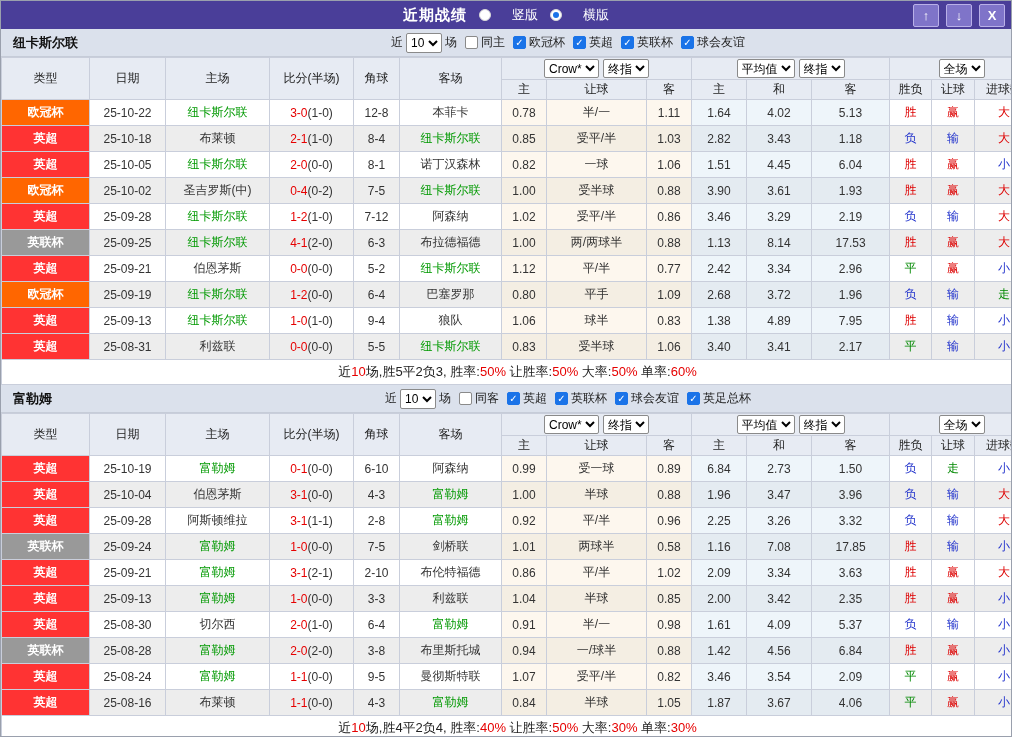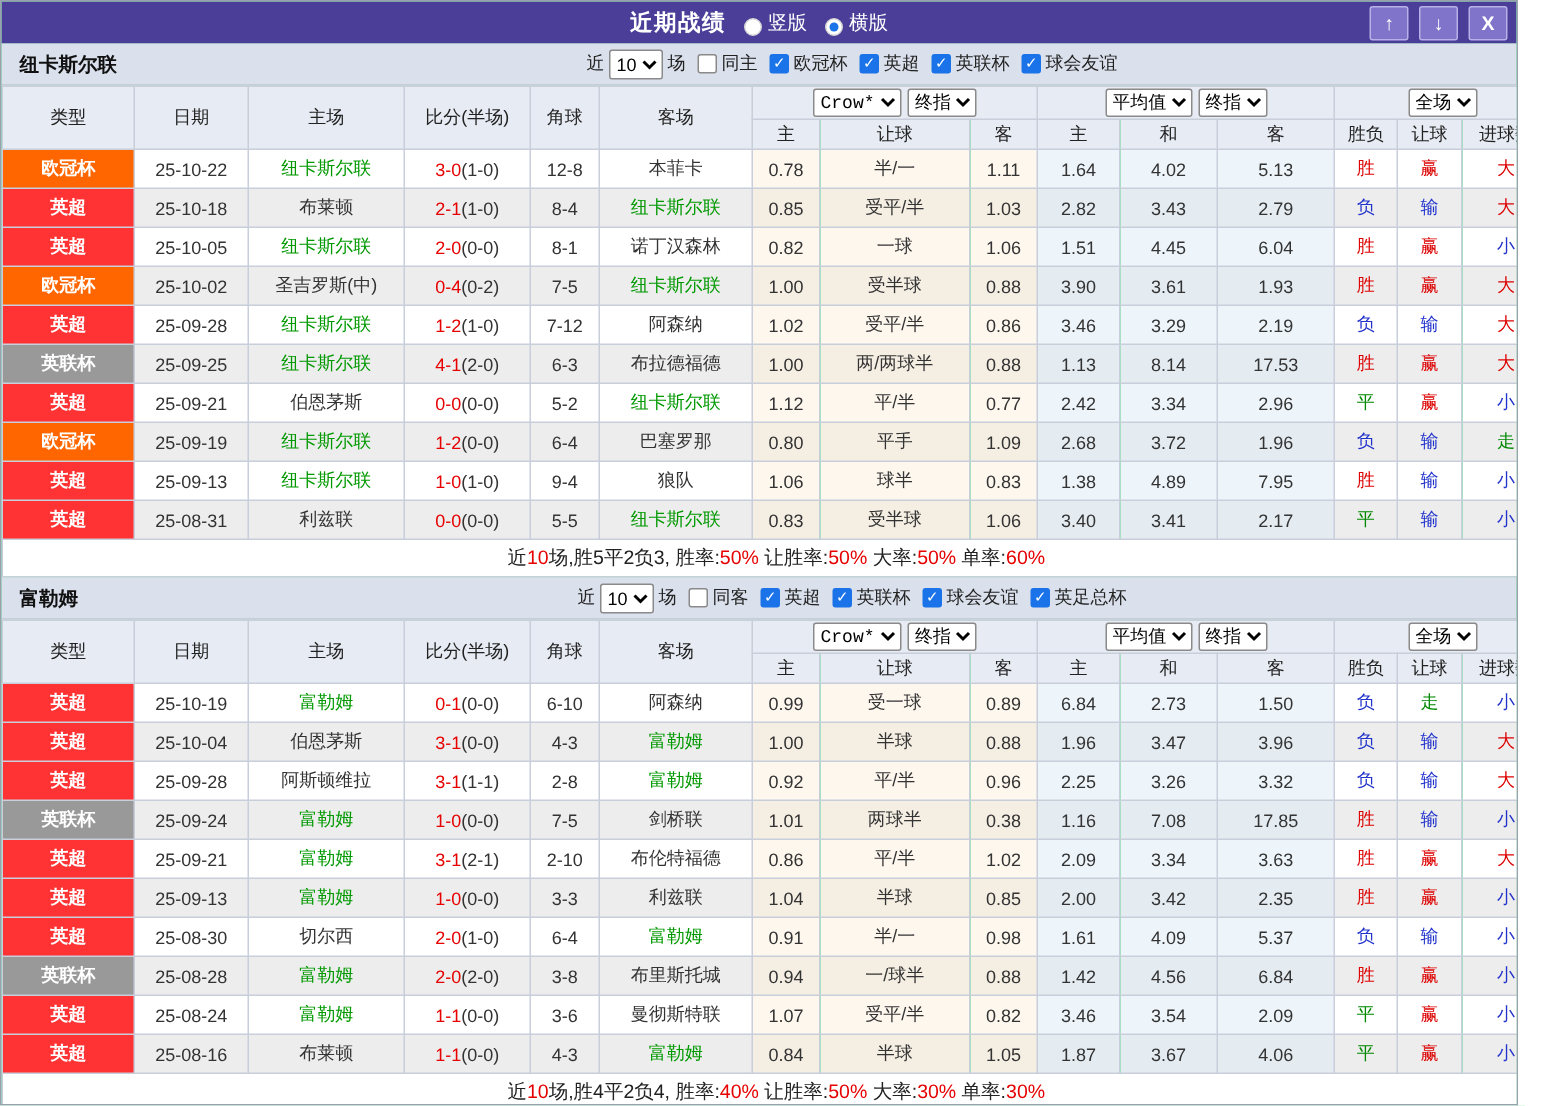--- a/index.html
+++ b/index.html
@@ -3,41 +3,41 @@
 <meta charset="utf-8">
 <style>
   html,body{margin:0;padding:0;background:#fff;}
   body{font-family:"Liberation Sans","DejaVu Sans",sans-serif;}
   .window{width:1012px;height:737px;box-sizing:border-box;border:1px solid #9aa0ad;overflow:hidden;background:#86efac;}
   
   .titlebar{height:28px;background:#4a3e99;position:relative;display:flex;align-items:center;color:#fff;}
   .title-group{position:absolute;left:0;right:0;display:flex;justify-content:center;align-items:center;gap:12px;pointer-events:none;}
   .title-group > *{pointer-events:auto;}
   .win-title{font-weight:bold;font-size:15px;letter-spacing:1px;}
-  .radio-opt{display:inline-flex;align-items:flex-end;gap:4px;font-size:13px;cursor:pointer;}
+  .radio-opt{display:inline-flex;align-items:center;gap:21px;font-size:13px;cursor:pointer;}
   .radio{width:12px;height:12px;border-radius:50%;background:#fff;border:1px solid #d8d8d8;display:inline-block;position:relative;box-sizing:border-box;}
   .radio.checked::after{content:"";position:absolute;left:2px;top:2px;right:2px;bottom:2px;border-radius:50%;background:#1a73e8;}
   .win-buttons{position:absolute;right:6px;top:3px;display:flex;gap:7px;}
   .wbtn{width:24px;height:21px;background:#7f74c9;border:1px solid #b9b0e8;color:#fff;display:flex;align-items:center;justify-content:center;font-size:13px;font-weight:bold;cursor:pointer;border-radius:2px;line-height:1;}
   
   .filterbar{height:28px;background:#dbe1ec;position:relative;display:flex;align-items:center;border-bottom:1px solid #c6ccd8;box-sizing:border-box;}
   .team-name{position:absolute;left:12px;font-weight:bold;font-size:13px;color:#111;}
   .filters{margin:0 auto;display:flex;align-items:center;font-size:12px;color:#222;transform:translateX(62px);}
   .filters select{margin:0 3px;}
   select{font-size:12px;height:20px;border:1px solid #8a8a8a;background:#fff;color:#000;border-radius:2px;}
   .cbox{width:13px;height:13px;display:inline-block;box-sizing:border-box;position:relative;margin:0 1px 0 8px;flex:0 0 auto;cursor:pointer;}
   .cbox.checked{background:#1a73e8;border:1px solid #1a73e8;color:#fff;font-size:10px;line-height:12px;text-align:center;border-radius:2px;}
   .cbox.unchecked{background:#fff;border:1px solid #8a8a8a;border-radius:2px;}
   .cbox-label{margin-left:2px;}
   
   table{border-collapse:collapse;table-layout:fixed;width:1032px;font-size:12px;}
   th,td{border:1px solid #c9cedb;text-align:center;padding:0;overflow:hidden;white-space:nowrap;box-sizing:border-box;}
   thead th{background:#e7ebf3;font-weight:normal;color:#222;height:20px;}
   thead tr.selrow th{height:22px;}
-  thead select{height:19px;margin:0 2px;font-family:Liberation Mono, monospace;}
+  thead select{height:19px;margin:0 2px;}
   tbody td{height:26px;color:#333;}
   tr.odd td{background:#fff;}
   tr.odd td.ocell{background:#fdf7ee;}
   tr.odd td.acell{background:#eef5fa;}
   tr.even td{background:#ededed;}
   tr.even td.ocell{background:#f4eee3;}
   tr.even td.acell{background:#e4ebf1;}
   td.type{color:#fff;font-weight:bold;}
   .summary td{background:#fff;height:25px;font-size:13px;color:#222;}
 </style>
@@ -147,21 +147,21 @@
             <td>25-10-18</td>
             <td style="">布莱顿</td>
             <td><span style="color:#e60000">2-1</span><span>(1-0)</span></td>
             <td>8-4</td>
             <td style="color:#009900">纽卡斯尔联</td>
             <td class="ocell">0.85</td>
             <td class="ocell">受平/半</td>
             <td class="ocell">1.03</td>
             <td class="acell">2.82</td>
             <td class="acell">3.43</td>
-            <td class="acell">2.79</td>
+            <td class="acell">1.18</td>
             <td style="color:#2233cc">负</td>
             <td style="color:#2233cc">输</td>
             <td style="color:#dd0000">大</td>
           </tr>
           <tr class="odd">
             <td class="type" style="background:#ff3333">英超</td>
             <td>25-10-05</td>
             <td style="color:#009900">纽卡斯尔联</td>
             <td><span style="color:#e60000">2-0</span><span>(0-0)</span></td>
             <td>8-1</td>
@@ -414,21 +414,21 @@
           </tr>
           <tr class="even">
             <td class="type" style="background:#999999">英联杯</td>
             <td>25-09-24</td>
             <td style="color:#009900">富勒姆</td>
             <td><span style="color:#e60000">1-0</span><span>(0-0)</span></td>
             <td>7-5</td>
             <td style="">剑桥联</td>
             <td class="ocell">1.01</td>
             <td class="ocell">两球半</td>
-            <td class="ocell">0.38</td>
+            <td class="ocell">0.58</td>
             <td class="acell">1.16</td>
             <td class="acell">7.08</td>
             <td class="acell">17.85</td>
             <td style="color:#dd0000">胜</td>
             <td style="color:#2233cc">输</td>
             <td style="color:#2233cc">小</td>
           </tr>
           <tr class="odd">
             <td class="type" style="background:#ff3333">英超</td>
             <td>25-09-21</td>
@@ -495,21 +495,21 @@
             <td class="acell">6.84</td>
             <td style="color:#dd0000">胜</td>
             <td style="color:#dd0000">赢</td>
             <td style="color:#2233cc">小</td>
           </tr>
           <tr class="odd">
             <td class="type" style="background:#ff3333">英超</td>
             <td>25-08-24</td>
             <td style="color:#009900">富勒姆</td>
             <td><span style="color:#e60000">1-1</span><span>(0-0)</span></td>
-            <td>3-6</td>
+            <td>9-5</td>
             <td style="">曼彻斯特联</td>
             <td class="ocell">1.07</td>
             <td class="ocell">受平/半</td>
             <td class="ocell">0.82</td>
             <td class="acell">3.46</td>
             <td class="acell">3.54</td>
             <td class="acell">2.09</td>
             <td style="color:#008800">平</td>
             <td style="color:#dd0000">赢</td>
             <td style="color:#2233cc">小</td>

